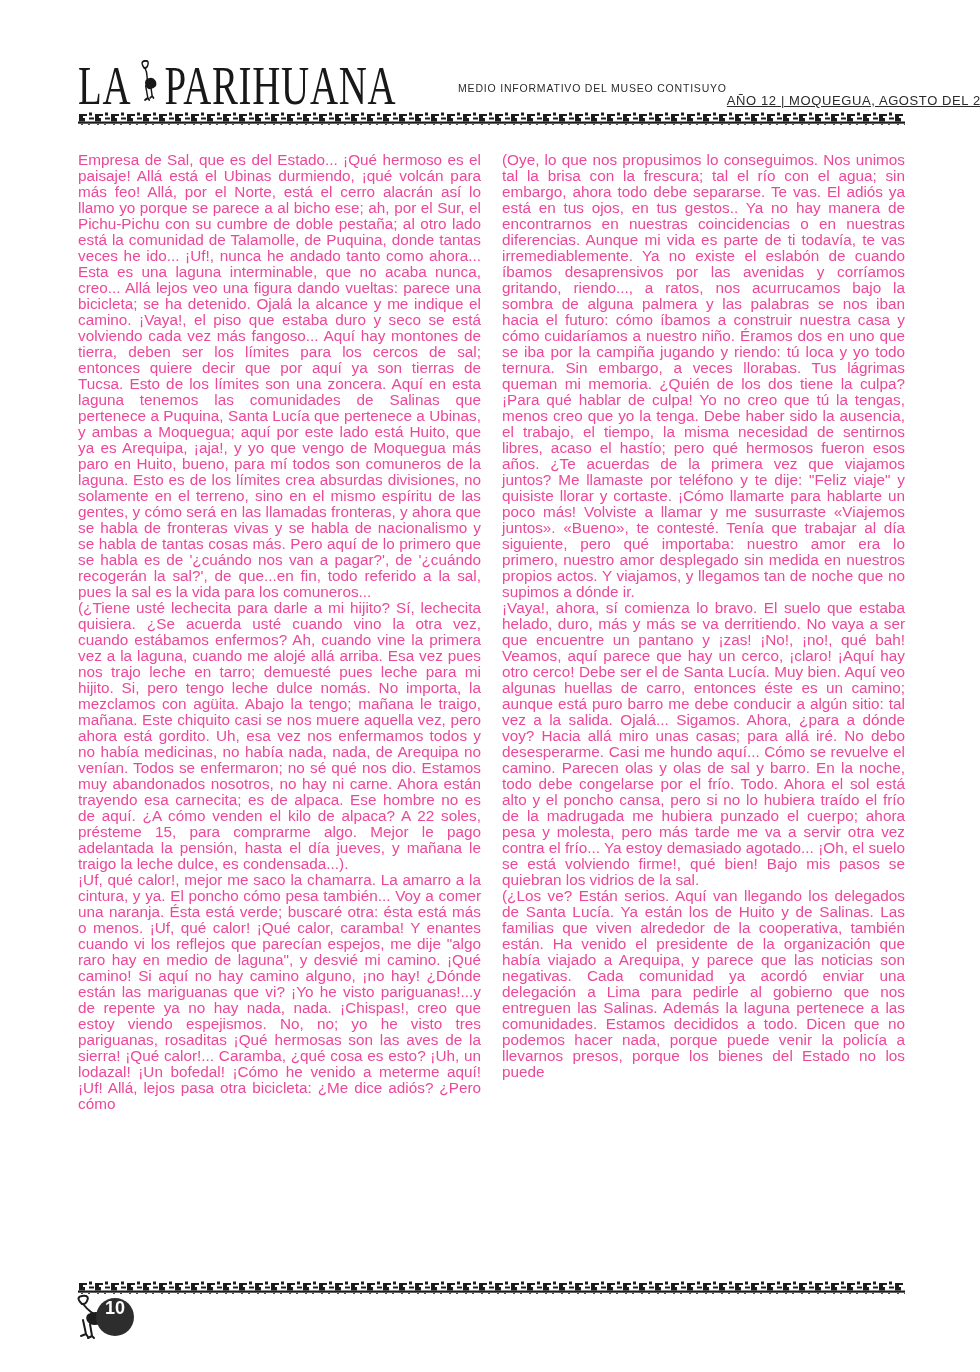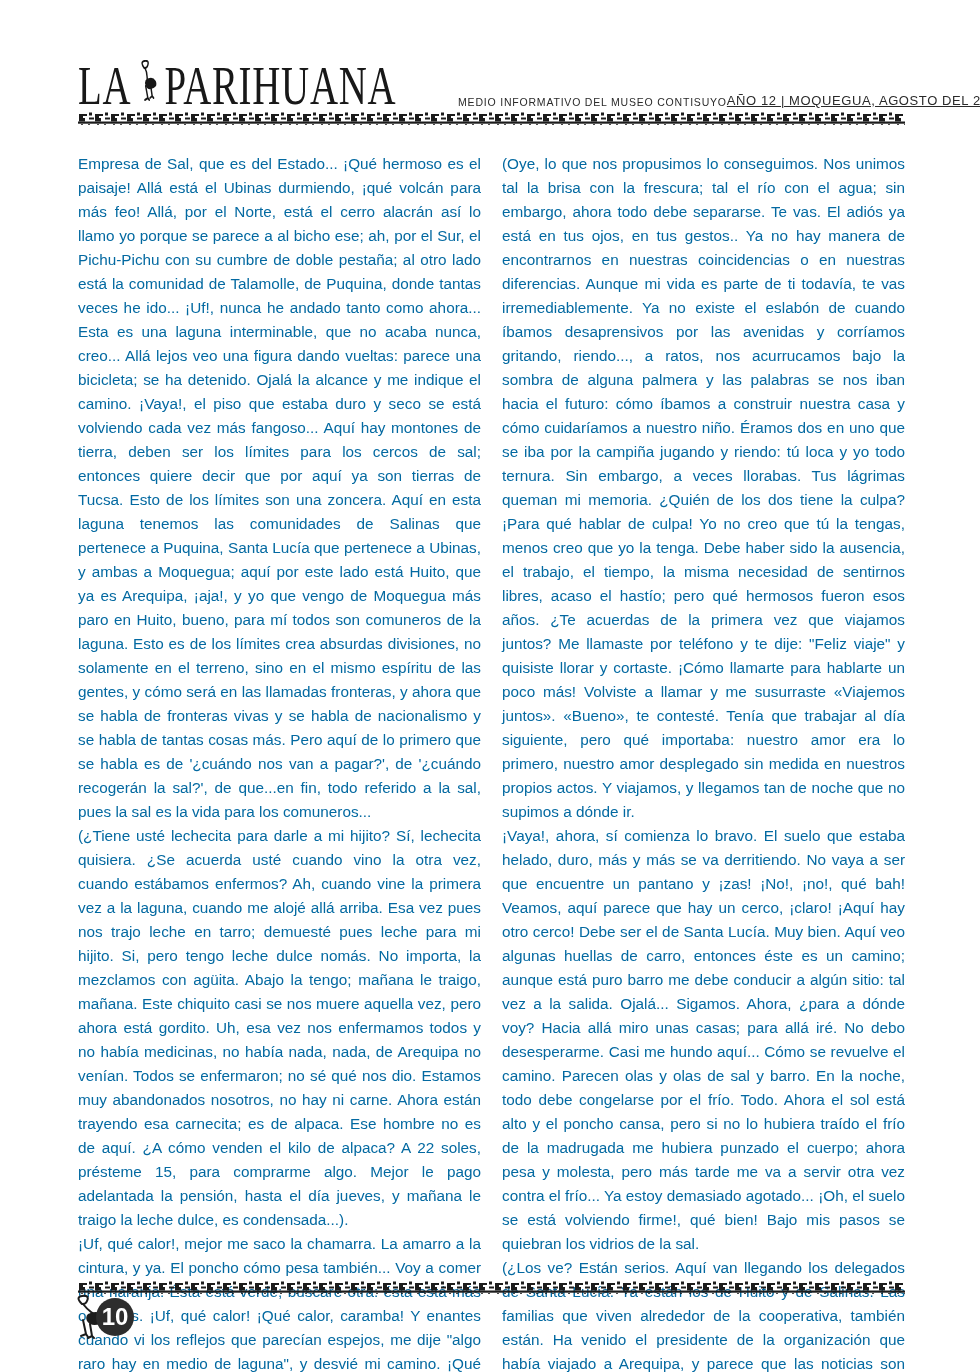--- a/index.html
+++ b/index.html
@@ -24,55 +24,55 @@
     font-family:"Liberation Serif", serif;
     font-size:54px;line-height:44px;color:#181818;
     letter-spacing:1px;white-space:nowrap;
   }
   .masthead-bird{margin:0 6px 2px 6px;}
   .masthead-divider{
     width:2px;height:36px;background:#181818;margin:0 12px 2px -74px;
   }
   .masthead-subtitle{
     font-size:10.5px;letter-spacing:.8px;color:#2a2a2a;
-    white-space:nowrap;text-align:right;
+    margin-bottom:14px;white-space:nowrap;text-align:right;
   }
   .masthead-issue{
     margin-left:auto;
     font-size:13px;letter-spacing:.6px;color:#2a2a2a;white-space:nowrap;text-decoration:underline;
   }
 
   
   .band{position:absolute;left:78px;right:75px;height:15px;}
   .band-top{top:110px;}
   .band-bottom{top:1279px;}
   .band svg{display:block;width:100%;height:15px;}
 
   
   .body-text{
     position:absolute;top:152px;left:78px;right:75px;bottom:120px;
     display:flex;gap:21px;
   }
   .col{flex:1 1 0;min-width:0;}
   .col p{
     margin:0;
-    font-size:15.3px;line-height:24px;
+    font-size:15.3px;line-height:16px;
     text-align:justify;
-    color:#0369a1;
+    color:#ec4899;
   }
 
   
   .footer{position:absolute;left:70px;top:1292px;width:80px;height:60px;}
   .footer-bird{position:absolute;left:0;top:2px;z-index:1;}
   .page-circle{
     position:absolute;left:26px;top:6px;z-index:2;
     width:38px;height:38px;border-radius:50%;
     background:#2d2d2d;
-    display:flex;align-items:center;justify-content:center;
-    color:#ffffff;font-size:24px;font-weight:bold;
+    display:flex;align-items:flex-start;justify-content:center;
+    color:#ffffff;font-size:18px;font-weight:bold;
     font-family:"Liberation Sans", sans-serif;
   }
 </style>
 </head>
 <body>
 
 <div class="page">
 
   <header class="masthead">
     <div class="masthead-title">

